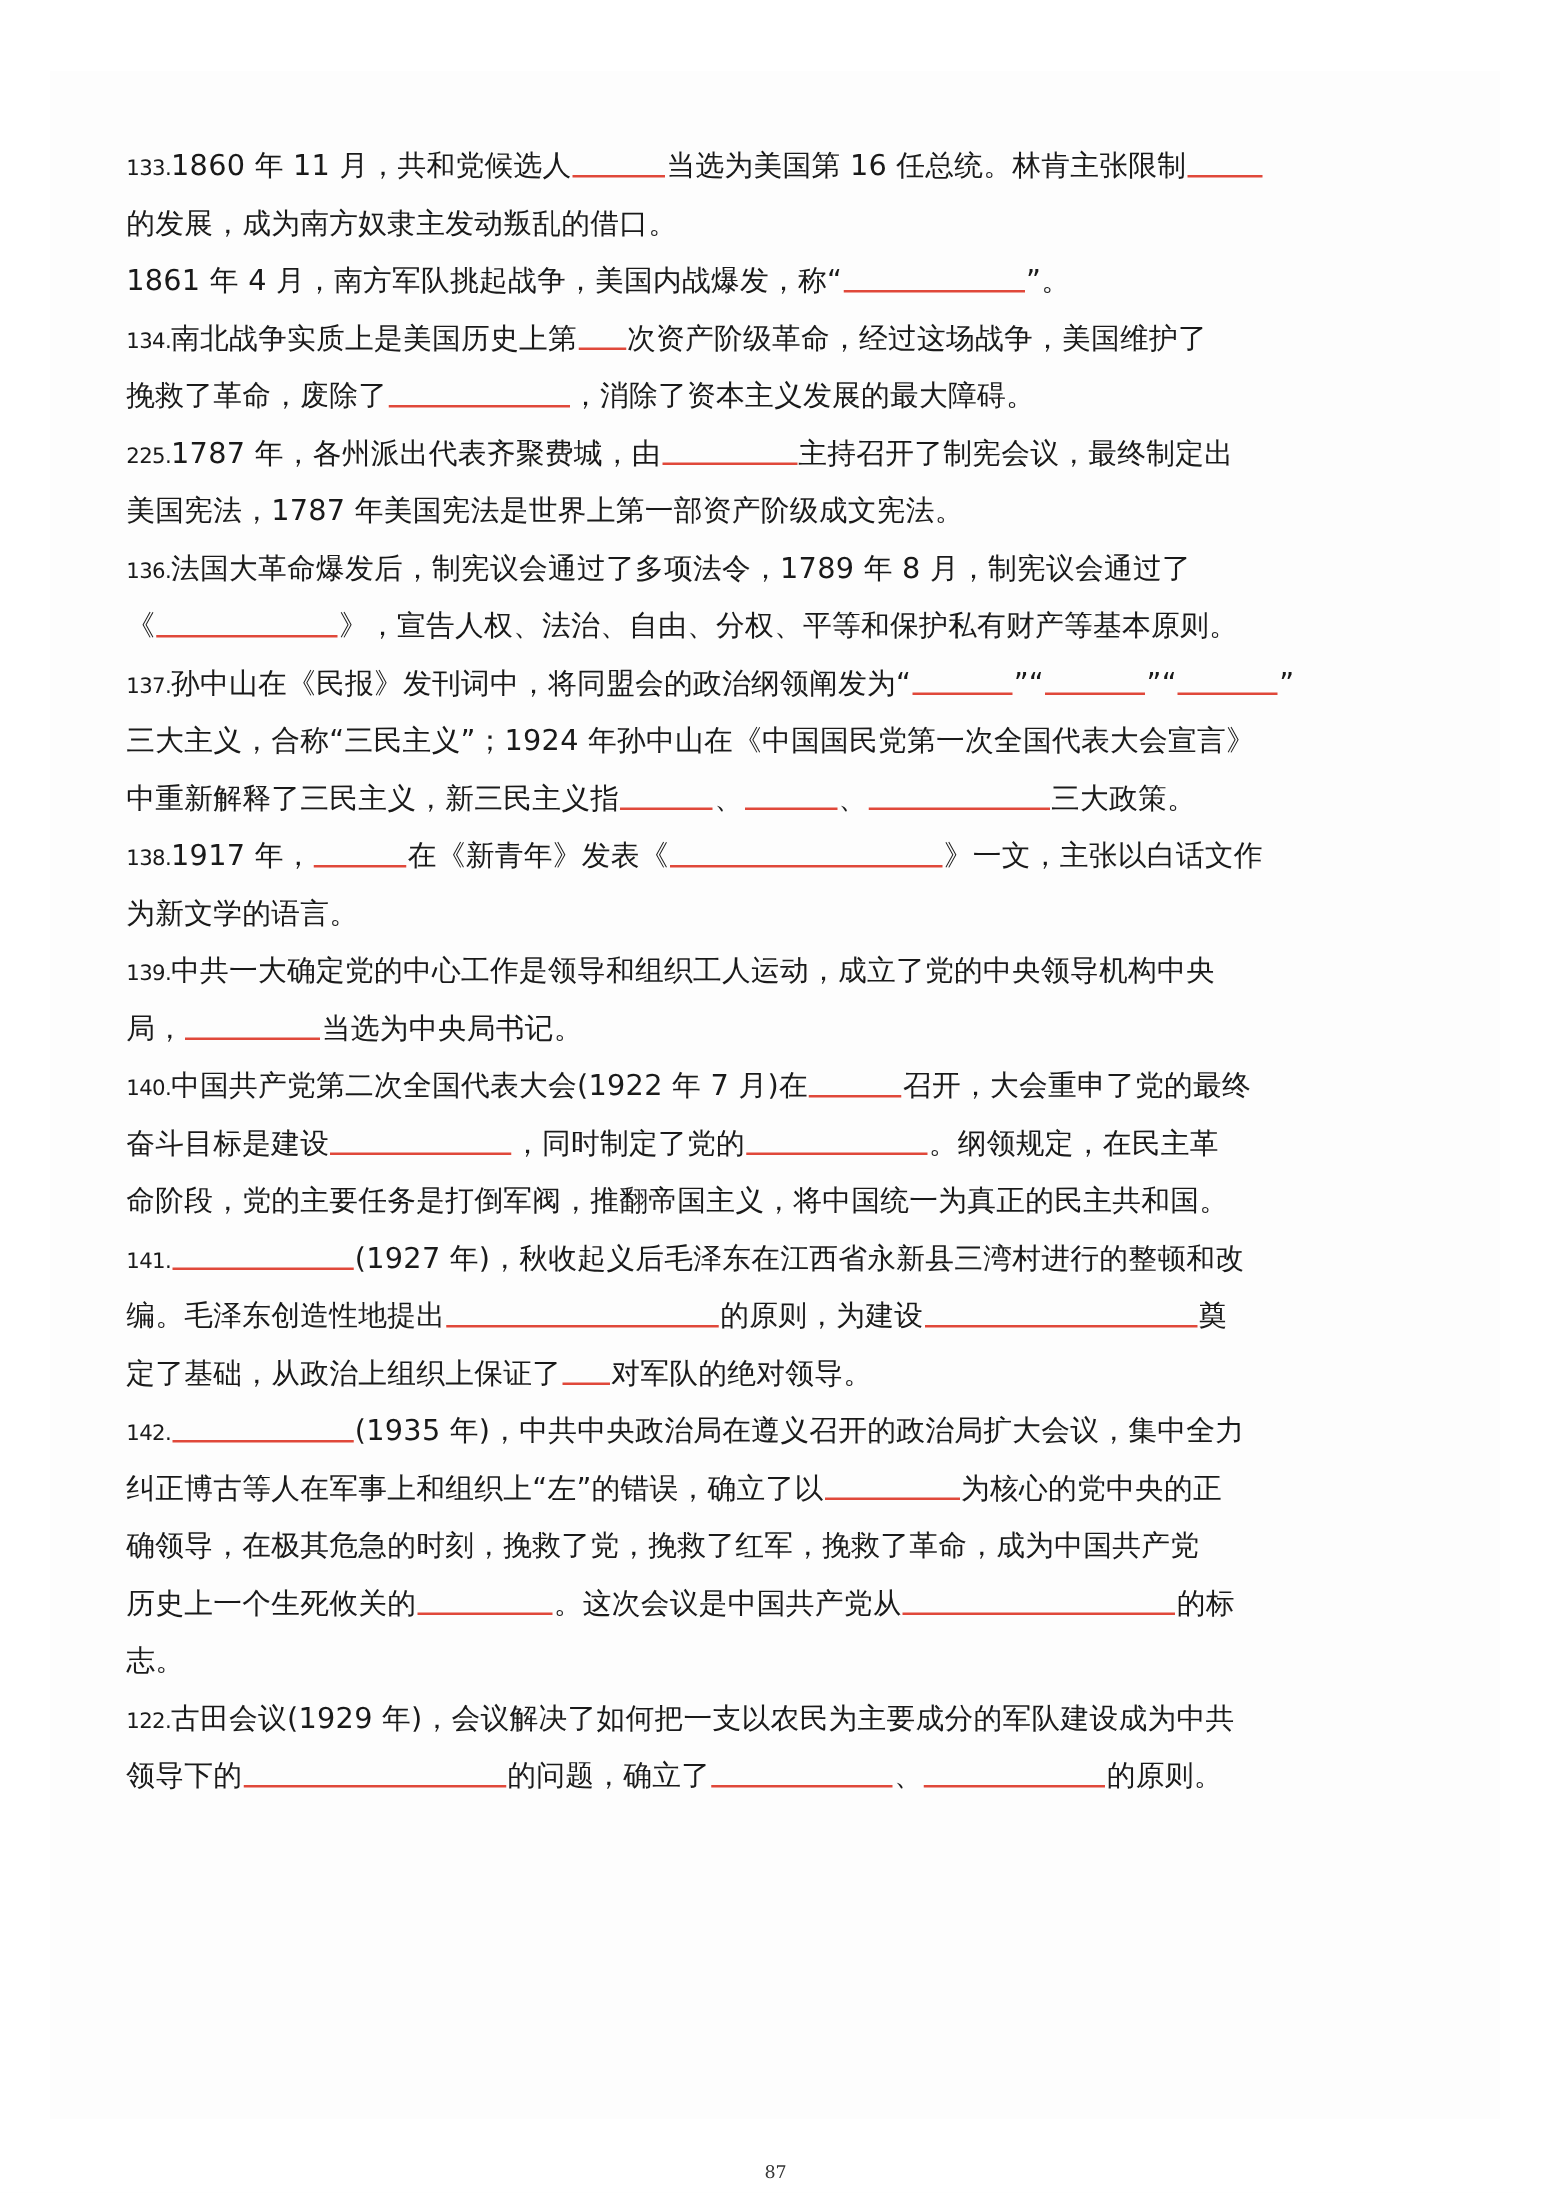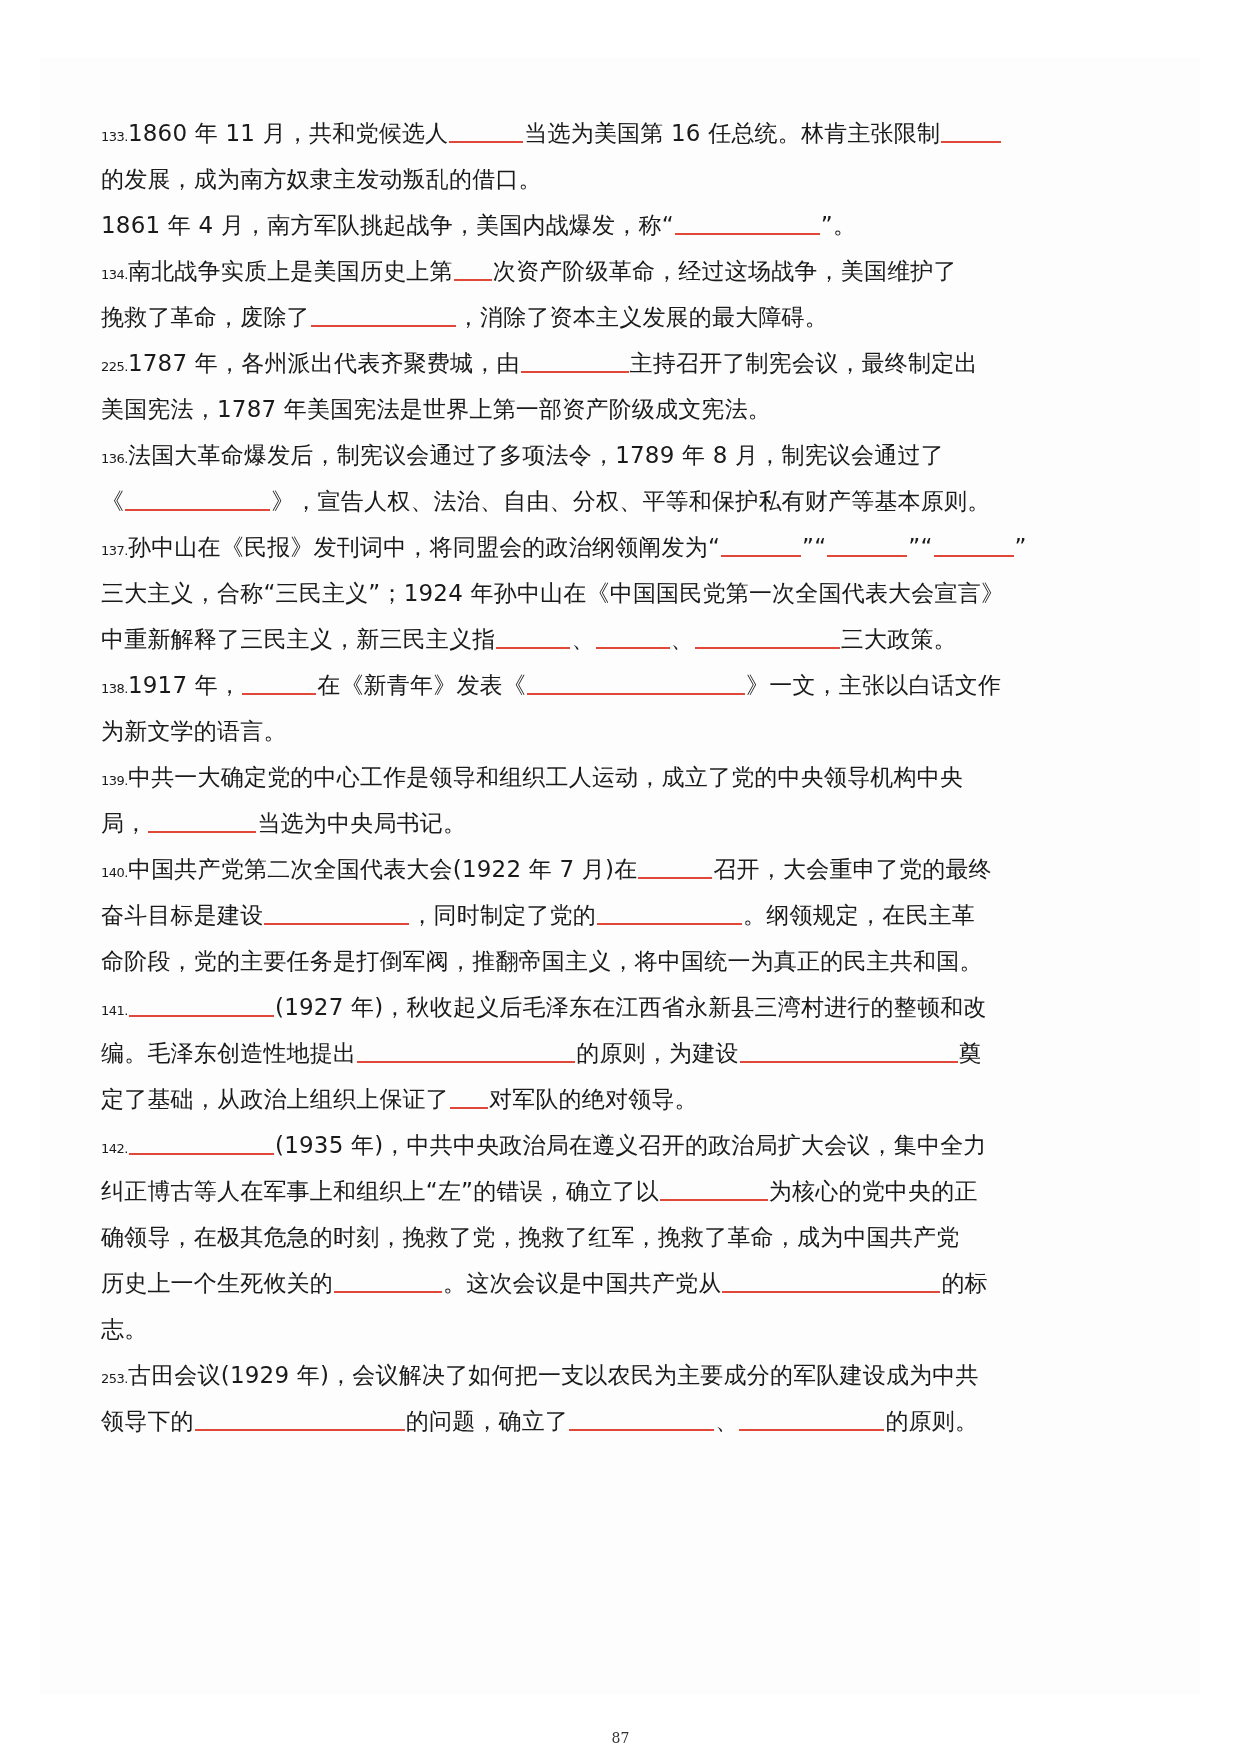--- a/index.html
+++ b/index.html
@@ -12,21 +12,21 @@
     position:absolute; left:40px; top:57px; width:1160px; height:1638px;
     background:#fdfdfd;
   }
   .content {
     position:absolute; left:101px; top:110px; width:915px;
   }
   .line {
     height:46px; line-height:46px; font-size:23px; white-space:nowrap;
     letter-spacing:0.2px;
   }
-  .num { font-size:13px; letter-spacing:-0.5px; }
+  .num { font-size:17px; letter-spacing:-0.5px; }
   .blank {
     display:inline-block; border-bottom:2px solid #e0483a; height:1px;
     vertical-align:-2px; margin:0 1px;
   }
   .page-number {
     position:absolute; left:0; width:1241px; top:1698px; text-align:center;
     font-family:"DejaVu Serif","Liberation Serif",serif; font-size:14px; color:#333;margin-top:32px;
   }
 </style>
 </head>
@@ -76,18 +76,18 @@
       <div class="line"><span>定了基础，从政治上组织上保证了</span><span class="blank" style="width: 38px; border-bottom-color: rgb(224, 72, 58);"></span><span>对军队的绝对领导。</span></div>
     </div>
     <div>
       <div class="line"><span class="num">142.</span><span class="blank" style="width: 145px; border-bottom-color: rgb(224, 72, 58);"></span><span>(1935 年)，中共中央政治局在遵义召开的政治局扩大会议，集中全力</span></div>
       <div class="line"><span>纠正博古等人在军事上和组织上“左”的错误，确立了以</span><span class="blank" style="width: 108px; border-bottom-color: rgb(224, 72, 58);"></span><span>为核心的党中央的正</span></div>
       <div class="line"><span>确领导，在极其危急的时刻，挽救了党，挽救了红军，挽救了革命，成为中国共产党</span></div>
       <div class="line"><span>历史上一个生死攸关的</span><span class="blank" style="width: 108px; border-bottom-color: rgb(224, 72, 58);"></span><span>。这次会议是中国共产党从</span><span class="blank" style="width: 218px; border-bottom-color: rgb(224, 72, 58);"></span><span>的标</span></div>
       <div class="line"><span>志。</span></div>
     </div>
     <div>
-      <div class="line"><span class="num">253.</span><span>古田会议(1929 年)，会议解决了如何把一支以农民为主要成分的军队建设成为中共</span></div>
+      <div class="line"><span class="num">122.</span><span>古田会议(1929 年)，会议解决了如何把一支以农民为主要成分的军队建设成为中共</span></div>
       <div class="line"><span>领导下的</span><span class="blank" style="width: 210px; border-bottom-color: rgb(224, 72, 58);"></span><span>的问题，确立了</span><span class="blank" style="width: 145px; border-bottom-color: rgb(224, 72, 58);"></span><span>、</span><span class="blank" style="width: 145px; border-bottom-color: rgb(224, 72, 58);"></span><span>的原则。</span></div>
     </div>
   </div>
 
 <div class="page-number">87</div>
 
 </body></html>

